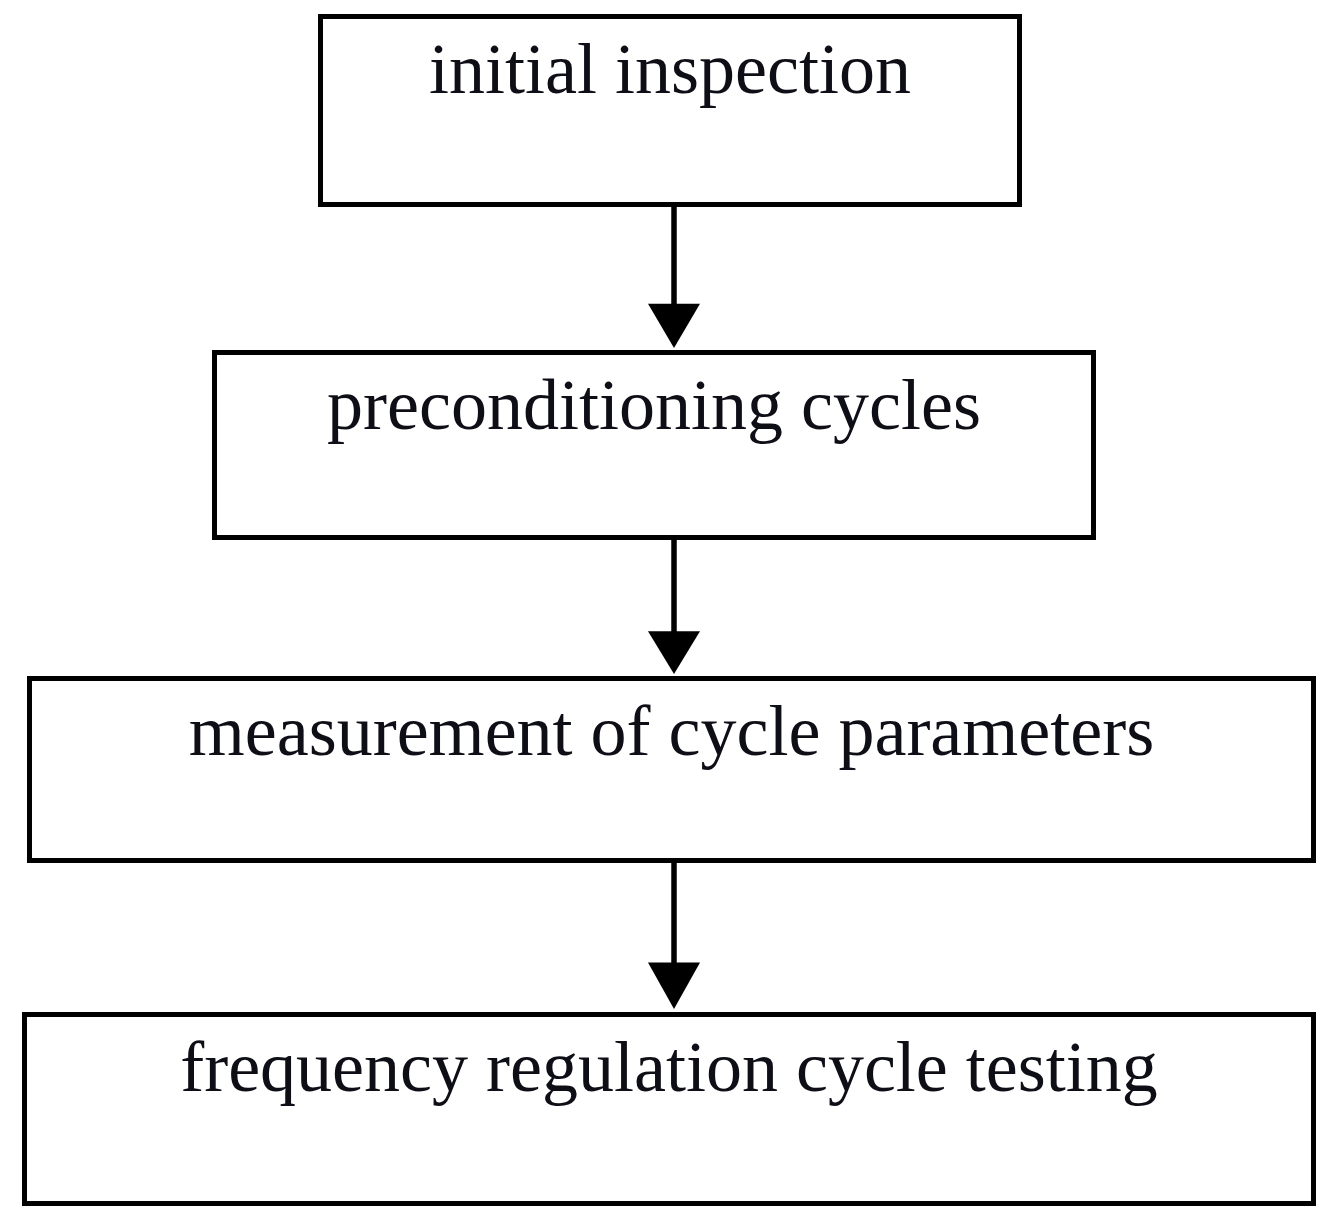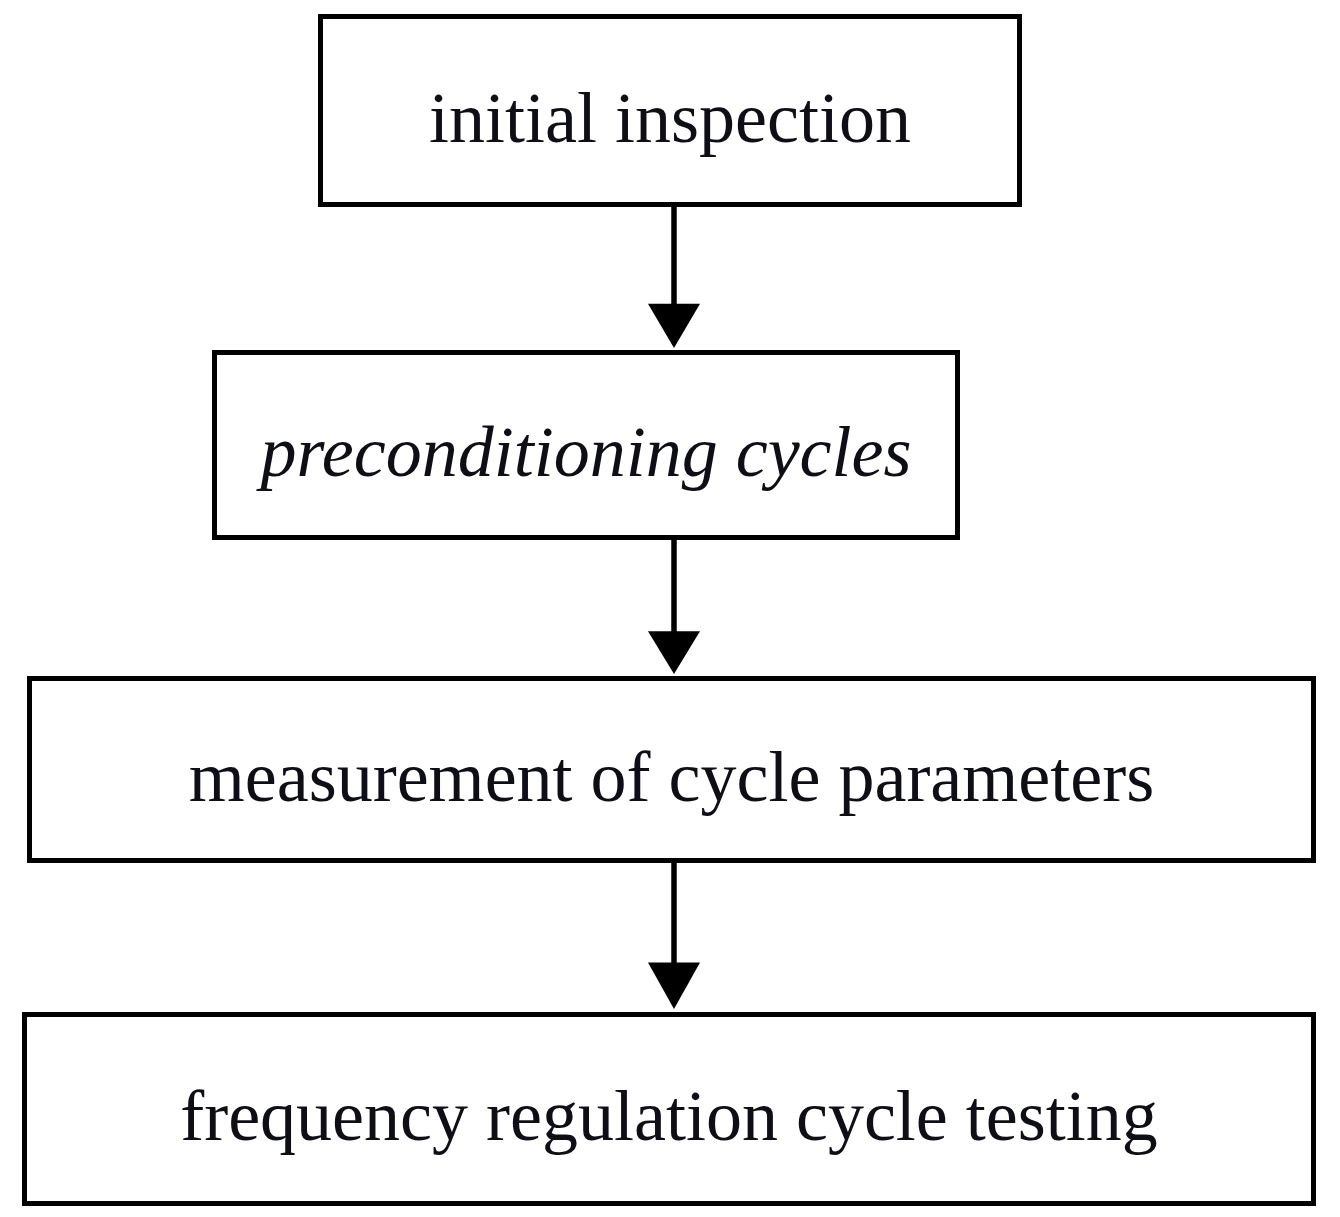--- a/index.html
+++ b/index.html
@@ -20,33 +20,33 @@
     background: var(--bg);
     overflow: hidden;
     font-family: "Liberation Serif", "DejaVu Serif", serif;
   }
   .flow-box {
     position: absolute;
     box-sizing: border-box;
     border: 5px solid var(--border-color);
     background: var(--bg);
     display: flex;
-    align-items: center;
+    align-items: flex-start;
     justify-content: center;
   }
   .flow-box .label {
     color: var(--text-color);
     font-size: 72px;
     line-height: 1;
     white-space: nowrap;
     letter-spacing: 0px;
     padding-top: 14px; 
   }
   .box-1 { left: 318px; top: 14px;   width: 704px;  height: 193px; }
-  .box-2 { left: 212px; top: 350px;  width: 748px;  height: 190px; font-style: italic; }
+  .box-2 { left: 212px; top: 350px;  width: 884px;  height: 190px; }
   .box-3 { left: 27px;  top: 676px;  width: 1289px; height: 187px; }
   .box-4 { left: 22px;  top: 1012px; width: 1294px; height: 194px; }
 
   .down-arrow {
     position: absolute;
     left: 644px;
     width: 60px;
     color: var(--arrow-color);
   }
   .arrow-1 { top: 207px; height: 141px; }

